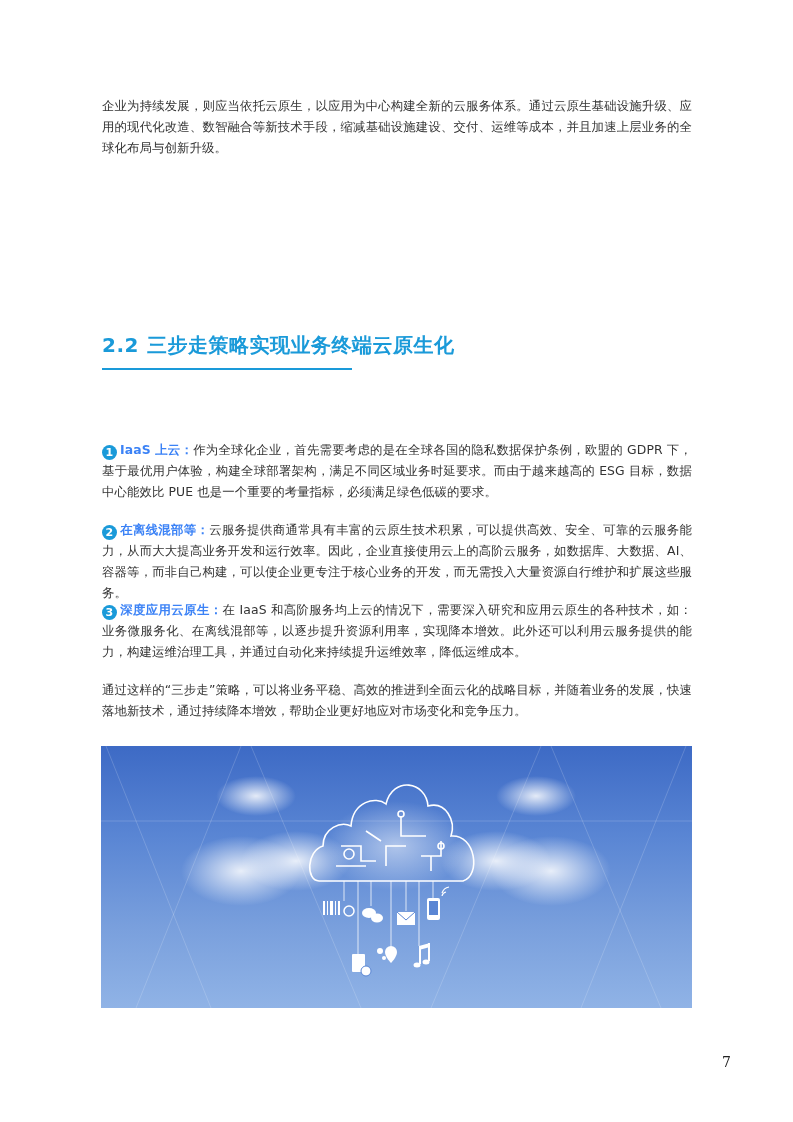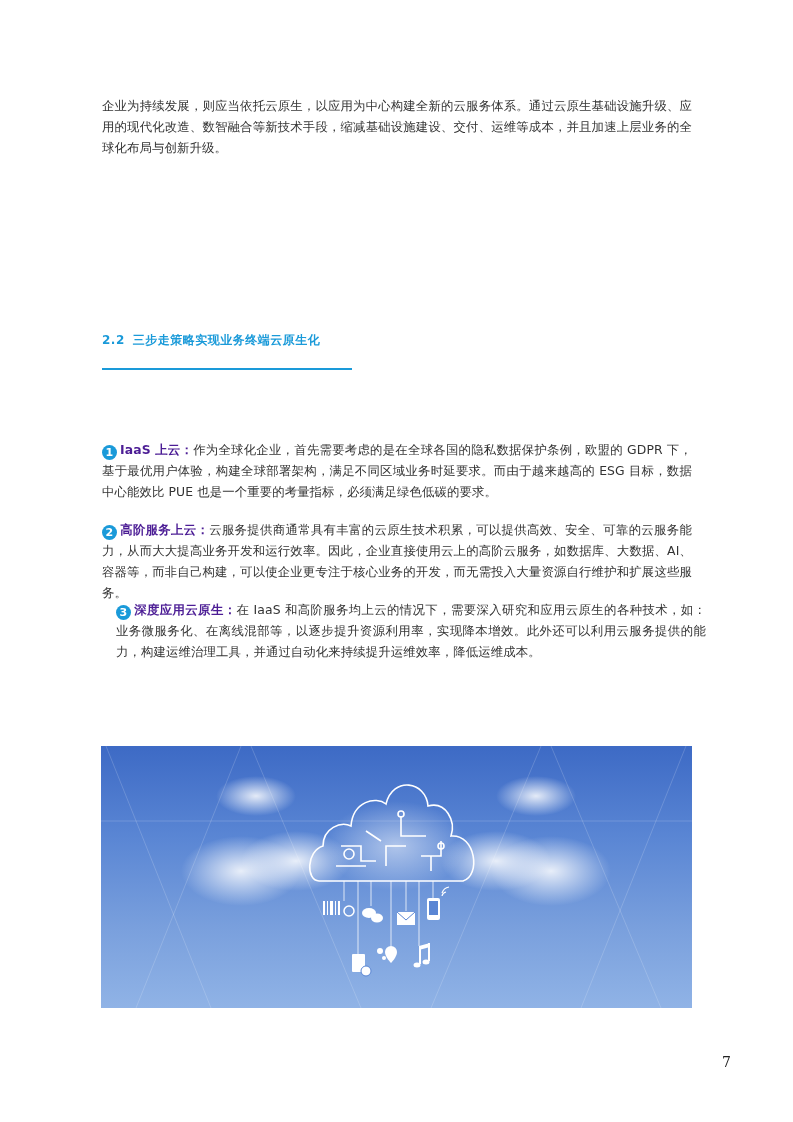--- a/index.html
+++ b/index.html
@@ -1,22 +1,22 @@
 <!DOCTYPE html>
 <html><head>
 <meta charset="utf-8">
 <style>
   html, body { margin: 0; padding: 0; background: #ffffff; }
   body { width: 793px; height: 1122px; position: relative; overflow: hidden;
          font-family: "DejaVu Sans", "Liberation Sans", sans-serif; color: #333333; }
   .page { position: absolute; left: 0; top: 0; width: 793px; height: 1122px; }
   .para { position: absolute; left: 102px; width: 590px; font-size: 12.4px; line-height: 21px;
           letter-spacing: 0.1px; text-align: justify; margin: 0; }
-  .para b { font-weight: bold; color: #4c1d95; }
-  .h2 { position: absolute; left: 102px; top: 332px; font-size: 12px; font-weight: bold;
+  .para b { font-weight: bold; color: #3b82f6; }
+  .h2 { position: absolute; left: 102px; top: 332px; font-size: 20px; font-weight: bold;
         color: #1a9ad9; margin: 0; letter-spacing: 0.5px; }
   .h2 .num { margin-right: 8px; }
   .h2-rule { position: absolute; left: 102px; top: 368px; width: 250px; height: 2px; background: #1a9ad9; }
   .badge { display: inline-block; width: 15px; height: 15px; border-radius: 50%; background: #1a9ad9;
            color: #fff; font-size: 11px; font-weight: bold; text-align: center; line-height: 15px;
            margin-right: 3px; vertical-align: -2px; }
   .hero { position: absolute; left: 101px; top: 746px; width: 591px; height: 262px; overflow: hidden;
           background: linear-gradient(180deg, #3d6ac5 0%, #5a86d4 35%, #7aa0dd 70%, #90b3e6 100%); }
   .hero svg { position: absolute; left: 0; top: 0; }
   .page-num { position: absolute; left: 722px; top: 1054px; font-family: "DejaVu Serif", "Liberation Serif", serif;
@@ -34,27 +34,28 @@
     <span class="num">2.2</span><span>三步走策略实现业务终端云原生化</span>
   </h2>
   <div class="h2-rule"></div>
 
 
   <p class="para" style="top:439px;">
     <span class="badge">1</span><b>IaaS 上云：</b><span>作为全球化企业，首先需要考虑的是在全球各国的隐私数据保护条例，欧盟的 GDPR 下，基于最优用户体验，构建全球部署架构，满足不同区域业务时延要求。而由于越来越高的 ESG 目标，数据中心能效比 PUE 也是一个重要的考量指标，必须满足绿色低碳的要求。</span>
   </p>
 
   <p class="para" style="top:519px;">
-    <span class="badge">2</span><b>高阶服务上云：</b><span>云服务提供商通常具有丰富的云原生技术积累，可以提供高效、安全、可靠的云服务能力，从而大大提高业务开发和运行效率。因此，企业直接使用云上的高阶云服务，如数据库、大数据、AI、容器等，而非自己构建，可以使企业更专注于核心业务的开发，而无需投入大量资源自行维护和扩展这些服务。</span>
+    <span class="badge">2</span><b>在离线混部等：</b><span>云服务提供商通常具有丰富的云原生技术积累，可以提供高效、安全、可靠的云服务能力，从而大大提高业务开发和运行效率。因此，企业直接使用云上的高阶云服务，如数据库、大数据、AI、容器等，而非自己构建，可以使企业更专注于核心业务的开发，而无需投入大量资源自行维护和扩展这些服务。</span>
   </p>
 
-  <p class="para" style="top:599px;margin-left:14px;">
+  <p class="para" style="top:599px;">
     <span class="badge">3</span><b>深度应用云原生：</b><span>在 IaaS 和高阶服务均上云的情况下，需要深入研究和应用云原生的各种技术，如：业务微服务化、在离线混部等，以逐步提升资源利用率，实现降本增效。此外还可以利用云服务提供的能力，构建运维治理工具，并通过自动化来持续提升运维效率，降低运维成本。</span>
   </p>
 
+  <p class="para" style="top:679px;">通过这样的“三步走”策略，可以将业务平稳、高效的推进到全面云化的战略目标，并随着业务的发展，快速落地新技术，通过持续降本增效，帮助企业更好地应对市场变化和竞争压力。</p>
 
   <div class="hero">
     <svg width="591" height="262" viewBox="0 0 591 262">
       <defs>
         <radialGradient id="cl" cx="50%" cy="50%" r="50%">
           <stop offset="0%" stop-color="#ffffff" stop-opacity="0.85"></stop>
           <stop offset="100%" stop-color="#ffffff" stop-opacity="0"></stop>
         </radialGradient>
       </defs>
 

